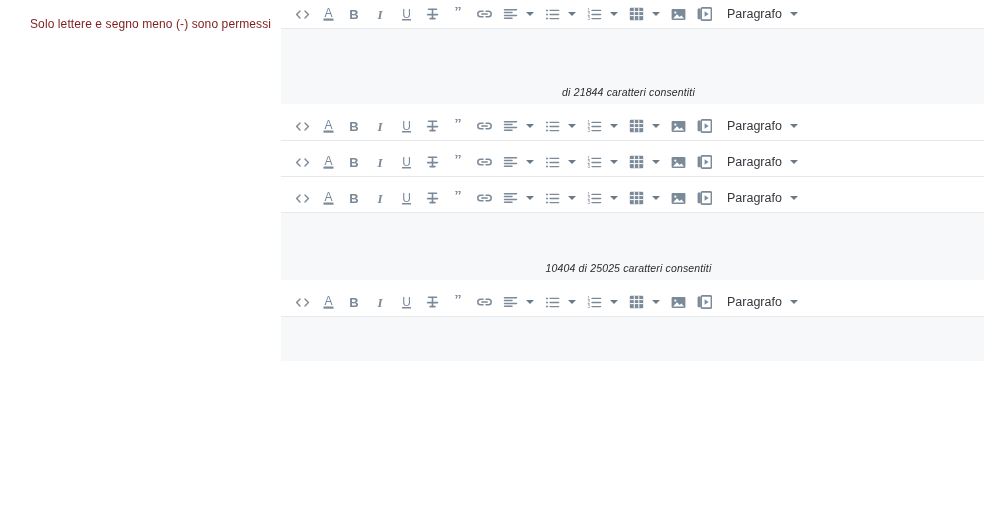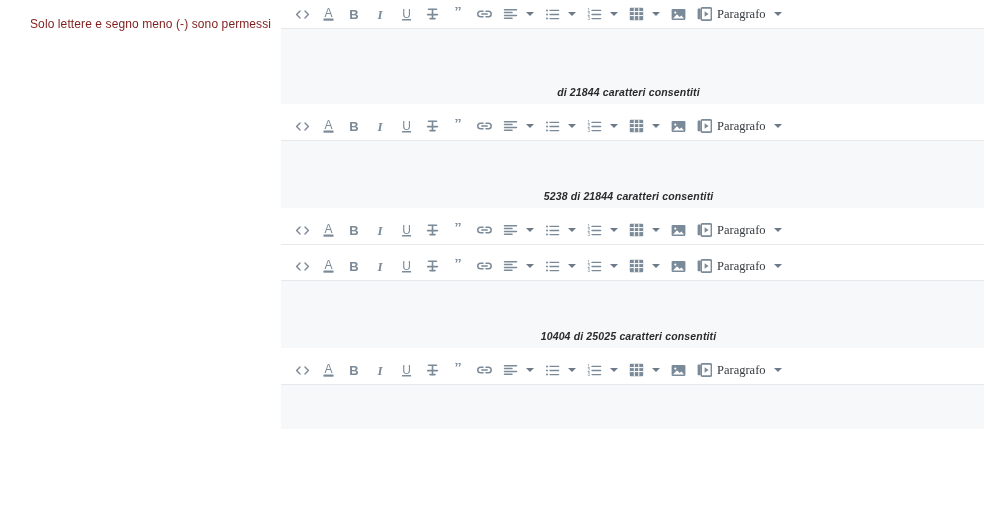--- a/index.html
+++ b/index.html
@@ -91,25 +91,25 @@
     width: 0; height: 0;
     border-left: 4px solid transparent;
     border-right: 4px solid transparent;
     border-top: 4px solid #6c7a88;
   }
 
   .tb-para {
     display: inline-flex;
     align-items: center;
     gap: 6px;
+    margin-left: 10px;
     font-size: 12.5px;
     color: #34383d;
     cursor: pointer;
     white-space: nowrap;
-    font-family: Liberation Serif, serif;
   }
   .tb-para .caret { margin-right: 0; }
 
   
   .canvas {
     background: #f7f8fa;
     border-bottom: 1px solid #ffffff;
     position: relative;
     display: flex;
     align-items: flex-end;
@@ -118,21 +118,20 @@
 
   .charcount {
     font-size: 10.5px;
     font-style: italic;
     color: #2b2b2b;
     letter-spacing: 0.15px;
     white-space: nowrap;
     padding-bottom: 6px;
     position: relative;
     left: -4px;
-    font-weight: bold;
   }
 
   .gap {
     height: 7px;
     background: #ffffff;
   }
 </style>
 </head>
 <body>
 
@@ -387,23 +386,20 @@
               <path d="M7.6 4.3 L11.6 7 L7.6 9.7 Z" fill="currentColor"></path>
             </svg>
           </span>
           <span class="tb-para">
             <span>Paragrafo</span>
             <span class="caret">
               <i></i>
             </span>
           </span>
         </div>
-        <div class="canvas" style="height: 68px;">
-          <div class="charcount">5238 di 21844 caratteri consentiti</div>
-        </div>
         <div class="gap"></div>
       </div>
       <div class="editor-block">
         <div class="toolbar">
           <span class="tb-btn">
             <svg width="15" height="13" viewBox="0 0 15 13" fill="none" stroke="currentColor" stroke-width="1.4" stroke-linecap="round" stroke-linejoin="round">
               <path d="M5 3 L1.6 6.5 L5 10"></path>
               <path d="M10 3 L13.4 6.5 L10 10"></path>
             </svg>
           </span>

